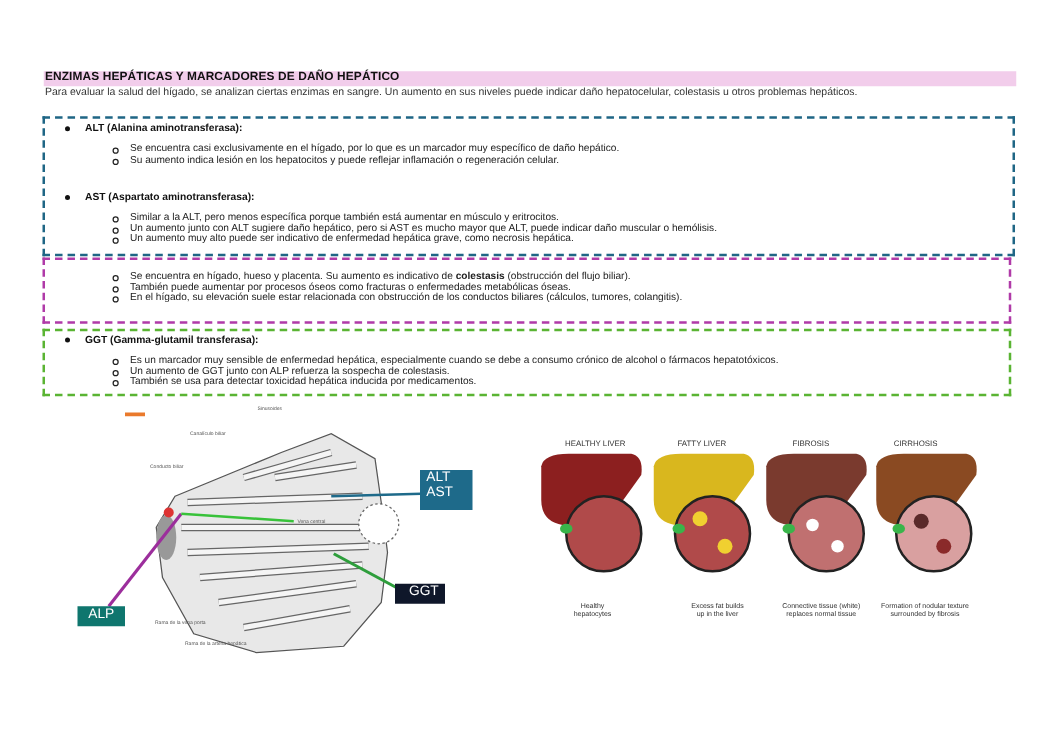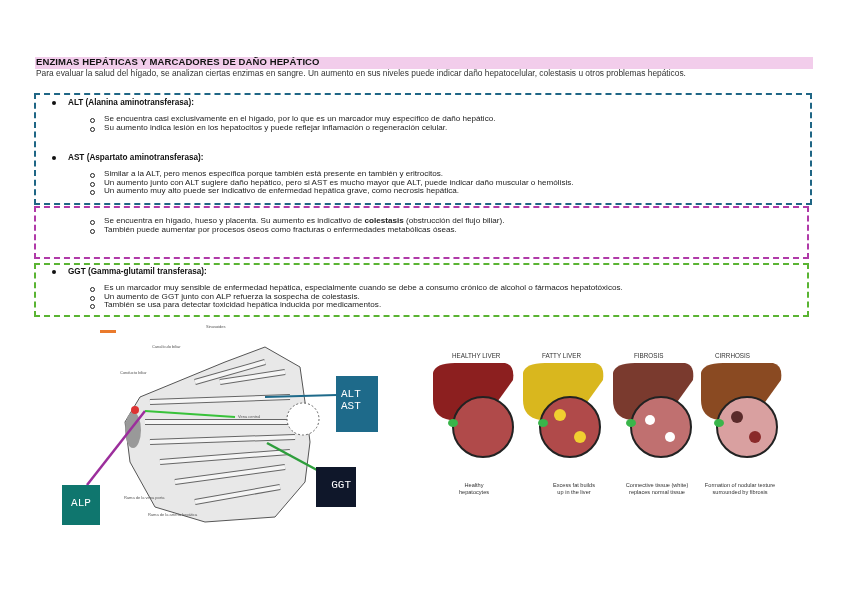--- a/index.html
+++ b/index.html
@@ -25,22 +25,22 @@
   ul.sub { list-style: none; margin: 0; padding: 0; }
   ul.sub li { position: relative; padding-left: 52px; font-size: 8.1px; line-height: 8.6px;
               white-space: nowrap; color: #222; }
   ul.sub li::before { content: ""; position: absolute; left: 38px; top: 3px; width: 3px; height: 3px;
                       border: 1px solid #222; border-radius: 50%; }
   .bold-inline { font-weight: bold; }
 
   
   .fig-left { position: absolute; left: 55px; top: 322px; width: 335px; height: 205px; }
   .fig-right { position: absolute; left: 425px; top: 345px; width: 365px; height: 160px; }
-  .label-box { position: absolute; color: #fff; font-size: 11px; font-family: Liberation Mono, monospace;
-               padding: 12px 5px; line-height: 12px; }
+  .label-box { position: absolute; color: #fff; font-size: 11px; font-family: Liberation Sans, sans-serif;
+               padding: 0 5px; line-height: 12px; }
   .lbl-altast { left: 336px; top: 376px; width: 32px; height: 32px; background: #1e6a8a; }
   .lbl-ggt { left: 316px; top: 467px; width: 30px; height: 16px; background: #0f172a; text-align:right; }
   .lbl-alp { left: 62px; top: 485px; width: 28px; height: 16px; background: #0f766e; text-align:center; }
   .liver-title { position: absolute; font-size: 6.3px; color: #333; white-space: nowrap; }
   .liver-caption { position: absolute; font-size: 5.6px; color: #333; text-align: center; line-height: 7px; width: 80px; }
   .tiny { position: absolute; font-size: 4px; color: #555; line-height: 5px; text-align: center; white-space: nowrap; }
 </style>
 </head>
 <body>
 
@@ -56,30 +56,31 @@
   <div class="sec-head"><span class="bullet"></span><span>ALT (Alanina aminotransferasa):</span></div>
   <ul class="sub" style="margin-top:8px;">
     <li>Se encuentra casi exclusivamente en el hígado, por lo que es un marcador muy específico de daño hepático.</li>
     <li>Su aumento indica lesión en los hepatocitos y puede reflejar inflamación o regeneración celular.</li>
   </ul>
 </div>
 
 <div class="section" style="top:153px;">
   <div class="sec-head"><span class="bullet"></span><span>AST (Aspartato aminotransferasa):</span></div>
   <ul class="sub" style="margin-top:8px;">
-    <li>Similar a la ALT, pero menos específica porque también está presente en también y eritrocitos.</li>
+    <li>Similar a la ALT, pero menos específica porque también está aumentar en músculo y eritrocitos.</li>
     <li>Un aumento junto con ALT sugiere daño hepático, pero si AST es mucho mayor que ALT, puede indicar daño muscular o hemólisis.</li>
     <li>Un aumento muy alto puede ser indicativo de enfermedad hepática grave, como necrosis hepática.</li>
   </ul>
 </div>
 
 <div class="section" style="top:210px;">
   <ul class="sub" style="margin-top:7px;">
     <li><span>Se encuentra en hígado, hueso y placenta. Su aumento es indicativo de </span><span class="bold-inline">colestasis</span><span> (obstrucción del flujo biliar).</span></li>
     <li>También puede aumentar por procesos óseos como fracturas o enfermedades metabólicas óseas.</li>
+    <li>En el hígado, su elevación suele estar relacionada con obstrucción de los conductos biliares (cálculos, tumores, colangitis).</li>
   </ul>
 </div>
 
 <div class="section" style="top:267px;">
   <div class="sec-head"><span class="bullet"></span><span>GGT (Gamma-glutamil transferasa):</span></div>
   <ul class="sub" style="margin-top:8px;">
     <li>Es un marcador muy sensible de enfermedad hepática, especialmente cuando se debe a consumo crónico de alcohol o fármacos hepatotóxicos.</li>
     <li>Un aumento de GGT junto con ALP refuerza la sospecha de colestasis.</li>
     <li>También se usa para detectar toxicidad hepática inducida por medicamentos.</li>
   </ul>

